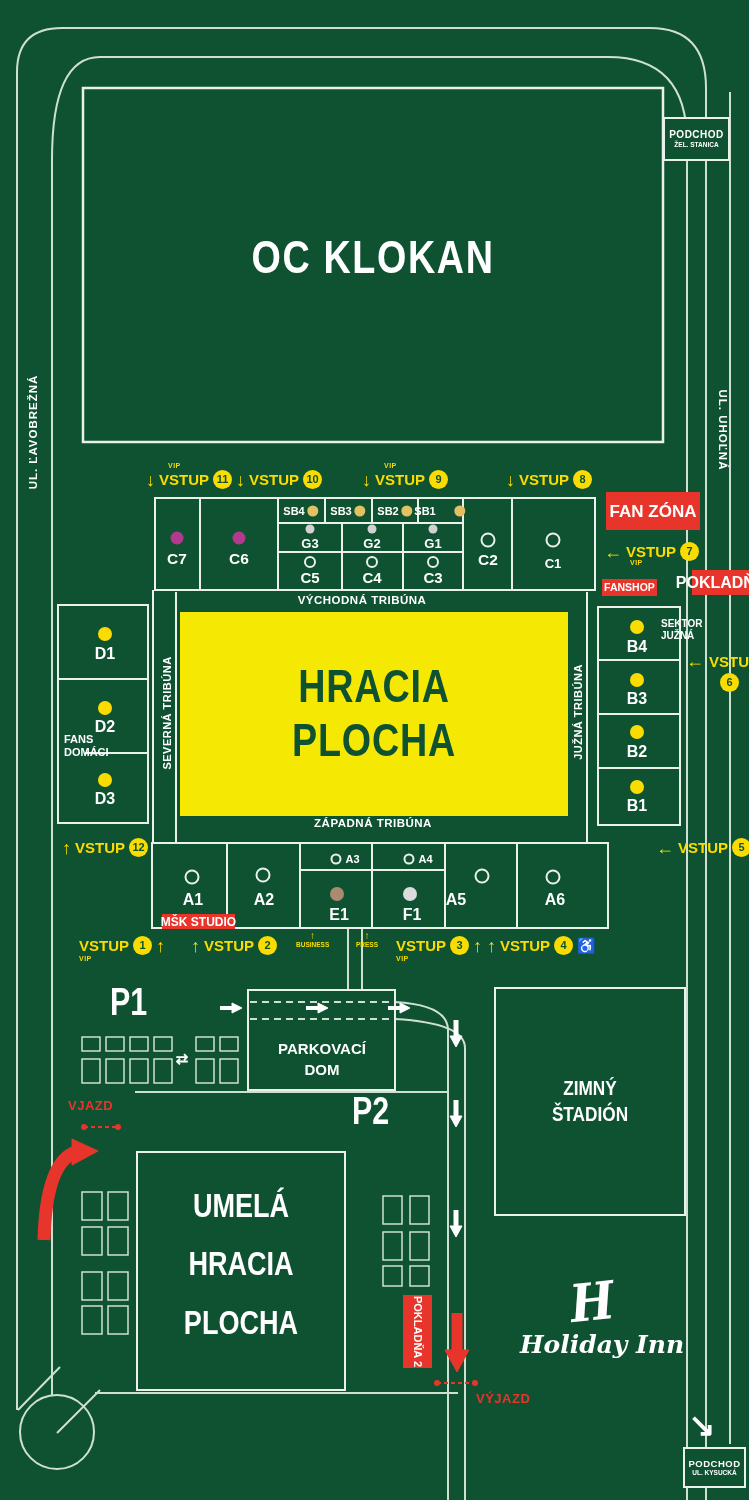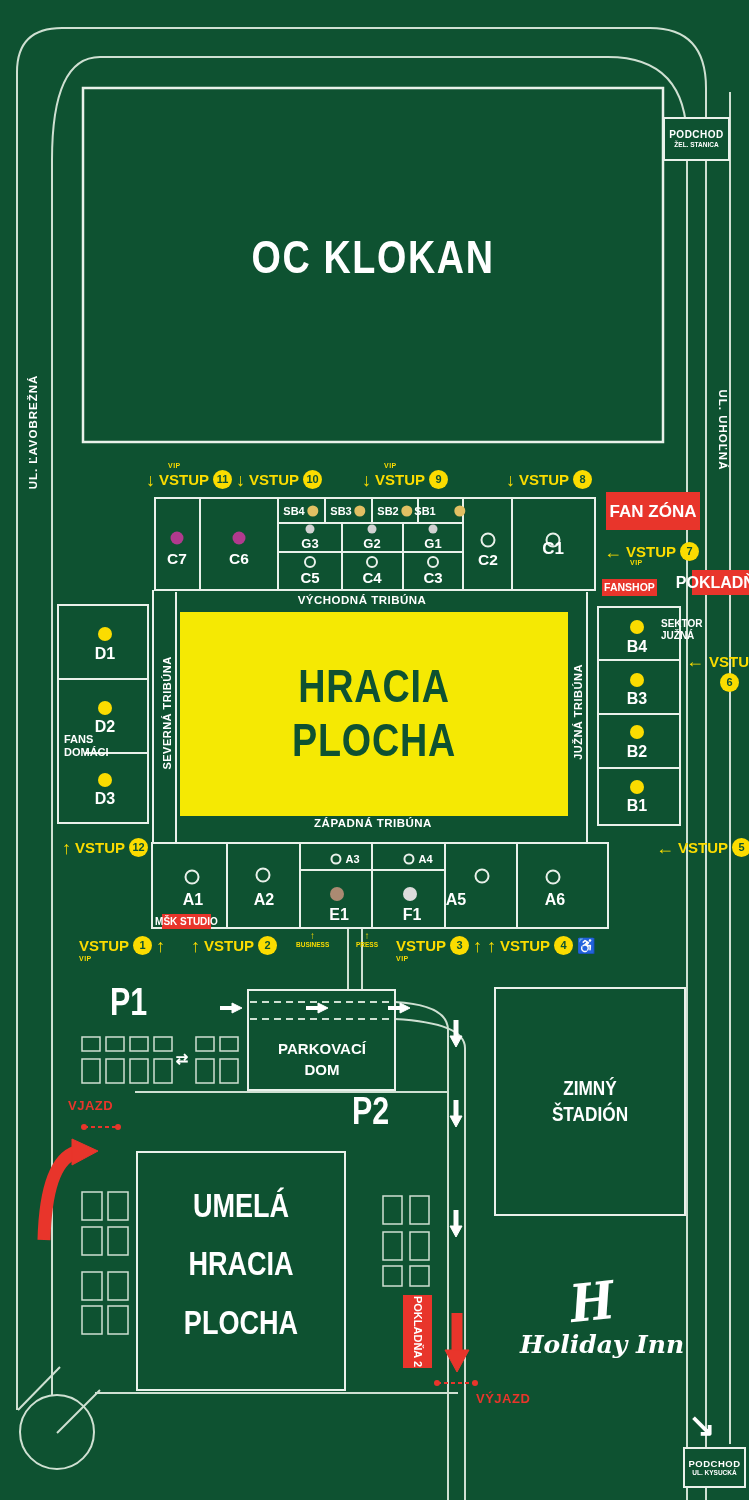--- a/index.html
+++ b/index.html
@@ -233,21 +233,21 @@
   <span class="c w" style="left:433px;top:543px;font-size:13px">G1</span>
   <span class="ring" style="left:310px;top:562px;width:12px;height:12px"></span>
   <span class="c w" style="left:310px;top:577px;font-size:15px">C5</span>
   <span class="ring" style="left:372px;top:562px;width:12px;height:12px"></span>
   <span class="c w" style="left:372px;top:577px;font-size:15px">C4</span>
   <span class="ring" style="left:433px;top:562px;width:12px;height:12px"></span>
   <span class="c w" style="left:433px;top:577px;font-size:15px">C3</span>
   <span class="ring" style="left:488px;top:540px;width:15px;height:15px"></span>
   <span class="c w" style="left:488px;top:560px;font-size:15.5px">C2</span>
   <span class="ring" style="left:553px;top:540px;width:15px;height:15px"></span>
-  <span class="c w" style="left:553px;top:548px;font-size:17px">C1</span>
+  <span class="c w" style="left:553px;top:563px;font-size:13px">C1</span>
 
   <span class="c w" style="left:362px;top:601px;font-size:11.5px;letter-spacing:.5px">VÝCHODNÁ TRIBÚNA</span>
   <span class="c w" style="left:373px;top:824px;font-size:11.5px;letter-spacing:.5px">ZÁPADNÁ TRIBÚNA</span>
   <span class="rotccw w" style="left:167px;top:713px;font-size:11px;letter-spacing:.5px">SEVERNÁ TRIBÚNA</span>
   <span class="rotccw w" style="left:578px;top:712px;font-size:11px;letter-spacing:.5px">JUŽNÁ TRIBÚNA</span>
   <span class="c cx" style="left:374px;top:686px;font-size:46px;font-weight:700;color:#0e5231;letter-spacing:1px">HRACIA</span>
   <span class="c cx" style="left:374px;top:740px;font-size:46px;font-weight:700;color:#0e5231;letter-spacing:1px">PLOCHA</span>
 
   <span class="dot" style="left:105px;top:634px;width:14px;height:14px;background:#fbdc00"></span>
   <span class="c w" style="left:105px;top:654px;font-size:16px">D1</span>
@@ -300,21 +300,21 @@
       <span class="w" style="font-size:11px">A4</span>
     </div>
   <span class="dot" style="left:337px;top:894px;width:14px;height:14px;background:#ab8a72"></span>
   <span class="c w" style="left:339px;top:915px;font-size:16px">E1</span>
   <span class="dot" style="left:410px;top:894px;width:14px;height:14px;background:#dcdcdc"></span>
   <span class="c w" style="left:412px;top:915px;font-size:16px">F1</span>
   <span class="ring" style="left:482px;top:876px;width:15px;height:15px"></span>
   <span class="c w" style="left:456px;top:900px;font-size:16px">A5</span>
   <span class="ring" style="left:553px;top:877px;width:15px;height:15px"></span>
   <span class="c w" style="left:555px;top:900px;font-size:16px">A6</span>
-  <div class="redbox" style="left:162px;top:914px;width:49px;height:15px;font-size:10px">
+  <div class="redbox" style="left:162px;top:914px;width:73px;height:15px;font-size:12px">
       <span>MŠK STUDIO</span>
     </div>
 
   <div class="vstup" style="left:79px;top:936px">
     <span class="vip" style="left:0;top:19px">VIP</span>
     <span>VSTUP</span>
     <span class="num">1</span>
     <span class="arr">↑</span>
   </div>
   <div class="vstup" style="left:191px;top:936px">

